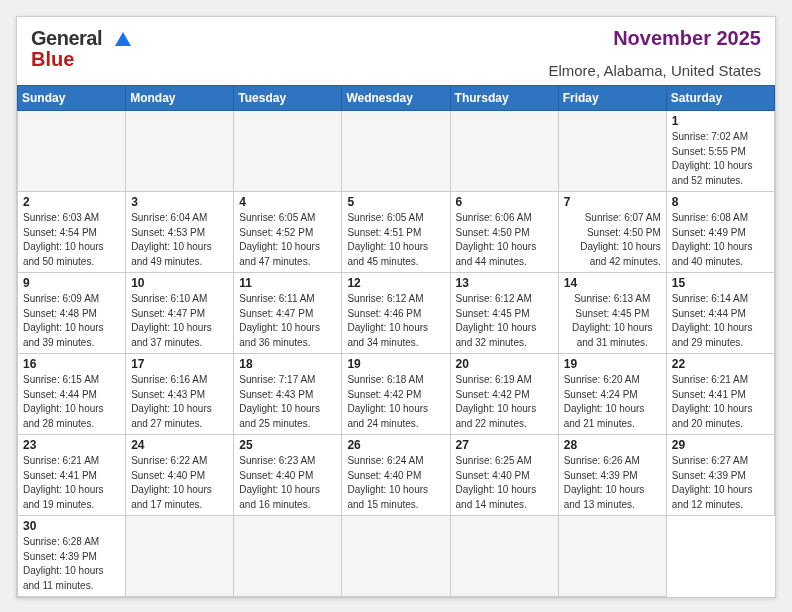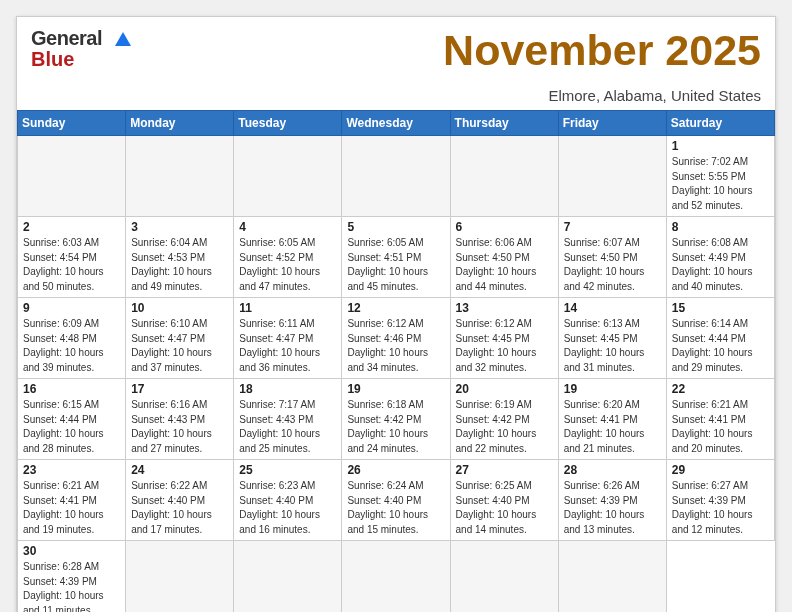--- a/index.html
+++ b/index.html
@@ -27,23 +27,23 @@
     }
     .logo-area {
       display: flex;
       flex-direction: column;
       align-items: flex-start;
     }
     .title-area {
       text-align: right;
     }
     .month-title {
-      font-size: 43px;
+      font-size: 20px;
       font-weight: bold;
-      color: #a16207;
+      color: #701a75;
       line-height: 1.1;
     }
     .location-title {
       font-size: 15px;
       color: #444;
       margin-top: 13px;
     }
     .calendar-table {
       width: 100%;
       border-collapse: collapse;
@@ -188,21 +188,21 @@
           </td>
           <td>
             <span class="day-number">6</span>
             <div class="day-info" style="white-space: pre-line;">Sunrise: 6:06 AM
 Sunset: 4:50 PM
 Daylight: 10 hours
 and 44 minutes.</div>
           </td>
           <td>
             <span class="day-number">7</span>
-            <div class="day-info" style="white-space: pre-line;">Sunrise: 6:07 AM
+            <div class="day-info" style="white-space: pre-line; text-align: right;">Sunrise: 6:07 AM
 Sunset: 4:50 PM
 Daylight: 10 hours
 and 42 minutes.</div>
           </td>
           <td>
             <span class="day-number">8</span>
             <div class="day-info" style="white-space: pre-line;">Sunrise: 6:08 AM
 Sunset: 4:49 PM
 Daylight: 10 hours
 and 40 minutes.</div>
@@ -239,21 +239,21 @@
           </td>
           <td>
             <span class="day-number">13</span>
             <div class="day-info" style="white-space: pre-line;">Sunrise: 6:12 AM
 Sunset: 4:45 PM
 Daylight: 10 hours
 and 32 minutes.</div>
           </td>
           <td>
             <span class="day-number">14</span>
-            <div class="day-info" style="white-space: pre-line;">Sunrise: 6:13 AM
+            <div class="day-info" style="white-space: pre-line; text-align: center;">Sunrise: 6:13 AM
 Sunset: 4:45 PM
 Daylight: 10 hours
 and 31 minutes.</div>
           </td>
           <td>
             <span class="day-number">15</span>
             <div class="day-info" style="white-space: pre-line;">Sunrise: 6:14 AM
 Sunset: 4:44 PM
 Daylight: 10 hours
 and 29 minutes.</div>
@@ -291,21 +291,21 @@
           <td>
             <span class="day-number">20</span>
             <div class="day-info" style="white-space: pre-line;">Sunrise: 6:19 AM
 Sunset: 4:42 PM
 Daylight: 10 hours
 and 22 minutes.</div>
           </td>
           <td>
             <span class="day-number">19</span>
             <div class="day-info" style="white-space: pre-line;">Sunrise: 6:20 AM
-Sunset: 4:41 PM
+Sunset: 4:24 PM
 Daylight: 10 hours
 and 21 minutes.</div>
           </td>
           <td>
             <span class="day-number">22</span>
             <div class="day-info" style="white-space: pre-line;">Sunrise: 6:21 AM
 Sunset: 4:41 PM
 Daylight: 10 hours
 and 20 minutes.</div>
           </td>

